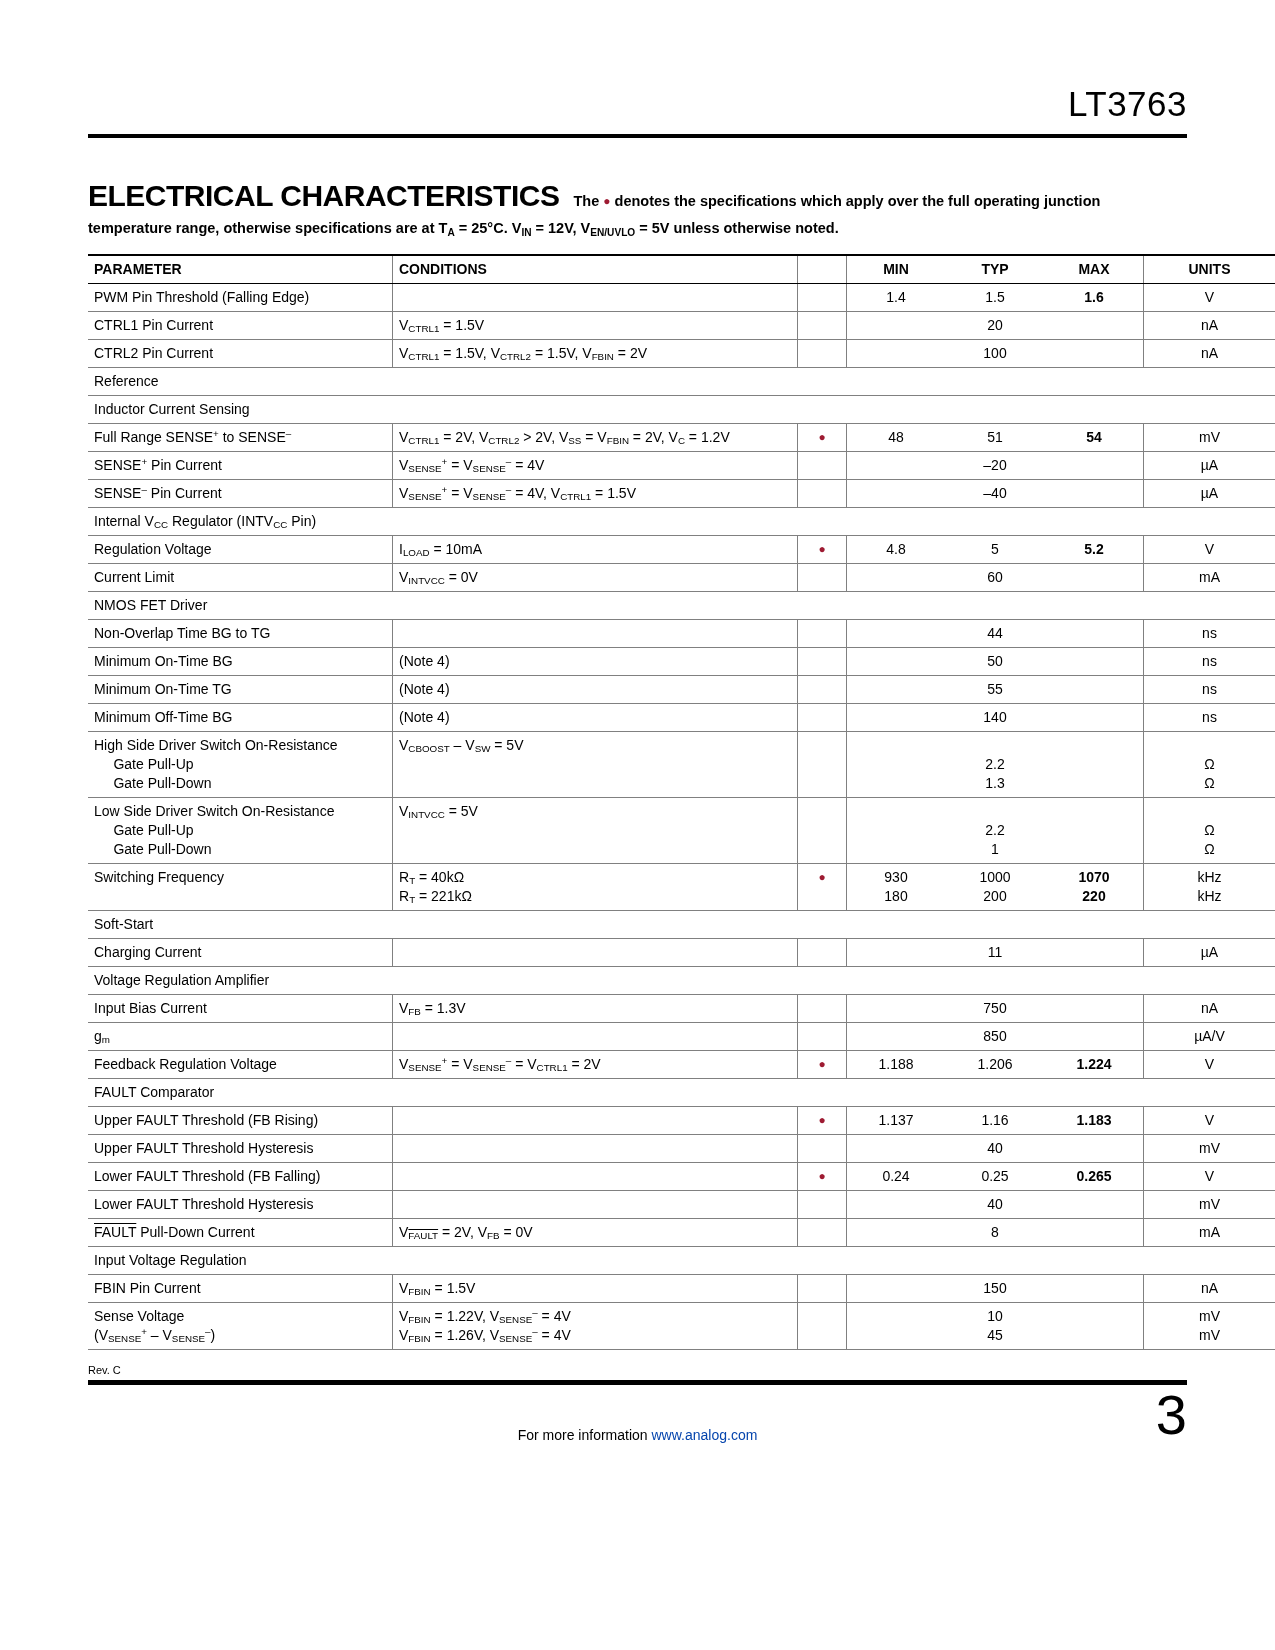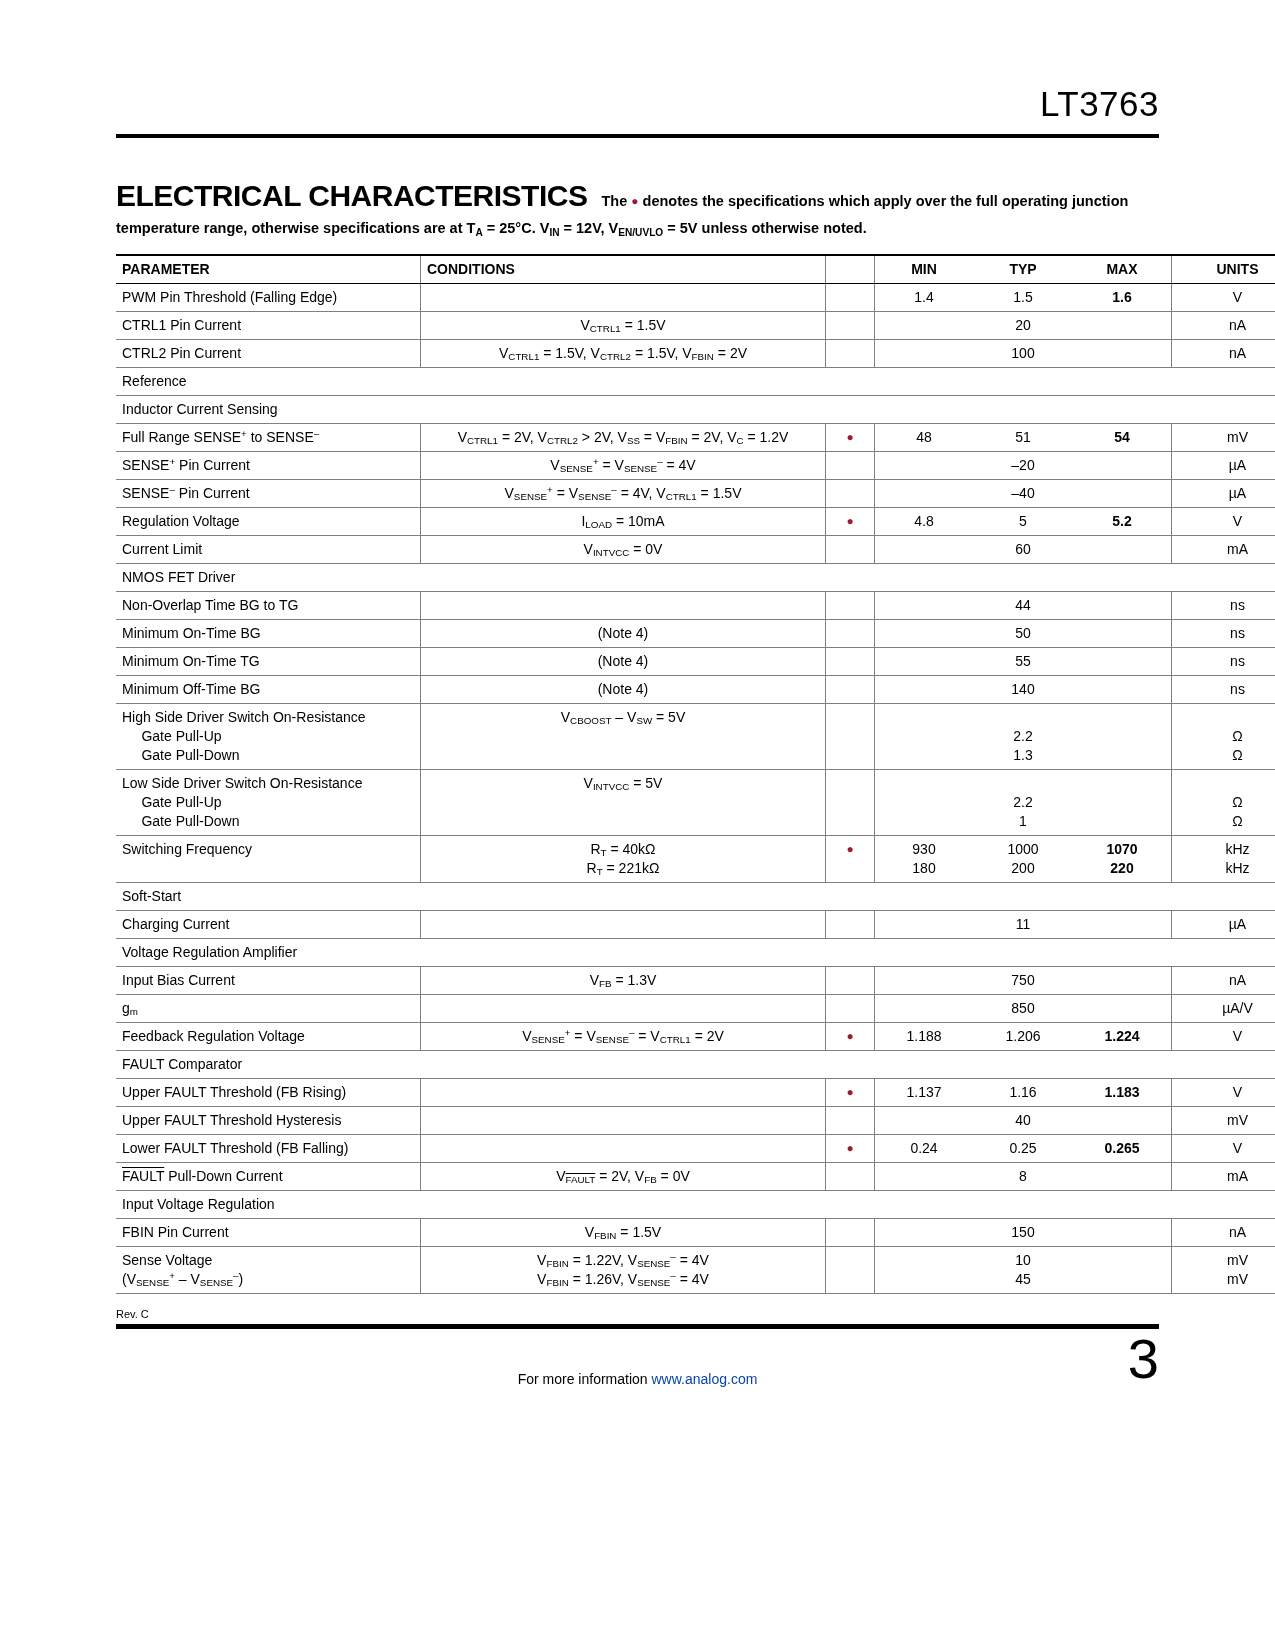--- a/index.html
+++ b/index.html
@@ -6,21 +6,21 @@
     --accent:#9e1b32;
     --link:#0645ad;
     --rule:#808080;
   }
   html,body{margin:0;padding:0;background:#ffffff;}
   body{
     width:1275px;height:1650px;
     font-family:"Liberation Sans",sans-serif;
     color:#000;position:relative;overflow:hidden;
   }
-  .page{padding:0 116px;}
+  .page{padding:0 88px;}
   .brand{
     padding-top:84px;text-align:right;
     font-size:35px;font-weight:500;letter-spacing:0.5px;
   }
   .top-rule{height:4px;background:#000;margin-top:10px;}
   .ec-block{margin-top:38px;font-weight:bold;line-height:1.35;}
   .ec-title{
     font-size:30px;font-weight:800;letter-spacing:-0.5px;
     margin-right:14px;white-space:nowrap;
   }
@@ -40,21 +40,21 @@
   table.ec thead th.col0,table.ec thead th.col1{text-align:left;}
   table.ec tbody td{border-bottom:1px solid var(--rule);}
   .col0{width:292px;margin-top:48px;}
   .col1{width:392px;}
   .col2{width:36px;}
   .col3{width:86px;}
   .col4{width:88px;}
   .col5{width:86px;}
   .col6{width:119px;}
   td.cell-param,th.col0{border-right:1px solid var(--rule);padding-left:2px;}
-  td.cell-cond,th.col1{border-right:1px solid var(--rule);text-align:center;}
+  td.cell-cond,th.col1{border-right:1px solid var(--rule);}
   td.cell-dot,th.col2{border-right:1px solid var(--rule);text-align:center;padding-left:2px;padding-right:2px;}
   td.cell-max,th.col5{border-right:1px solid var(--rule);font-weight:bold;}
   td.cell-num{text-align:center;}
   td.cell-units{text-align:center;}
   td.sec{font-weight:normal;padding-left:2px;}
   sub,sup{font-size:70%;line-height:0;}
   sub{vertical-align:-0.25em;}
   sup{vertical-align:0.5em;}
   .ol{text-decoration:overline;}
   .ln{min-height:19px;}
@@ -234,20 +234,23 @@
             <div class="ln">–40</div>
           </td>
           <td class="col5 cell-num cell-max">
             <div class="ln">&nbsp;</div>
           </td>
           <td class="col6 cell-units">
             <div class="ln">µA</div>
           </td>
         </tr>
         <tr>
+          <td colspan="7" class="sec">Internal V<sub>CC</sub> Regulator (INTV<sub>CC</sub> Pin)</td>
+        </tr>
+        <tr>
           <td class="col0 cell-param">
             <div class="ln">Regulation Voltage</div>
           </td>
           <td class="col1 cell-cond">
             <div class="ln">I<sub>LOAD</sub> = 10mA</div>
           </td>
           <td class="col2 cell-dot">
             <div class="ln"><span class="dot">●</span></div>
           </td>
           <td class="col3 cell-num">
@@ -628,20 +631,43 @@
             <div class="ln">0.24</div>
           </td>
           <td class="col4 cell-num">
             <div class="ln">0.25</div>
           </td>
           <td class="col5 cell-num cell-max">
             <div class="ln">0.265</div>
           </td>
           <td class="col6 cell-units">
             <div class="ln">V</div>
+          </td>
+        </tr>
+        <tr>
+          <td class="col0 cell-param">
+            <div class="ln">Lower FAULT Threshold Hysteresis</div>
+          </td>
+          <td class="col1 cell-cond">
+            <div class="ln">&nbsp;</div>
+          </td>
+          <td class="col2 cell-dot">
+            <div class="ln">&nbsp;</div>
+          </td>
+          <td class="col3 cell-num">
+            <div class="ln">&nbsp;</div>
+          </td>
+          <td class="col4 cell-num">
+            <div class="ln">40</div>
+          </td>
+          <td class="col5 cell-num cell-max">
+            <div class="ln">&nbsp;</div>
+          </td>
+          <td class="col6 cell-units">
+            <div class="ln">mV</div>
           </td>
         </tr>
         <tr>
           <td class="col0 cell-param">
             <div class="ln"><span class="ol">FAULT</span> Pull-Down Current</div>
           </td>
           <td class="col1 cell-cond">
             <div class="ln">V<sub><span class="ol">FAULT</span></sub> = 2V, V<sub>FB</sub> = 0V</div>
           </td>
           <td class="col2 cell-dot">

